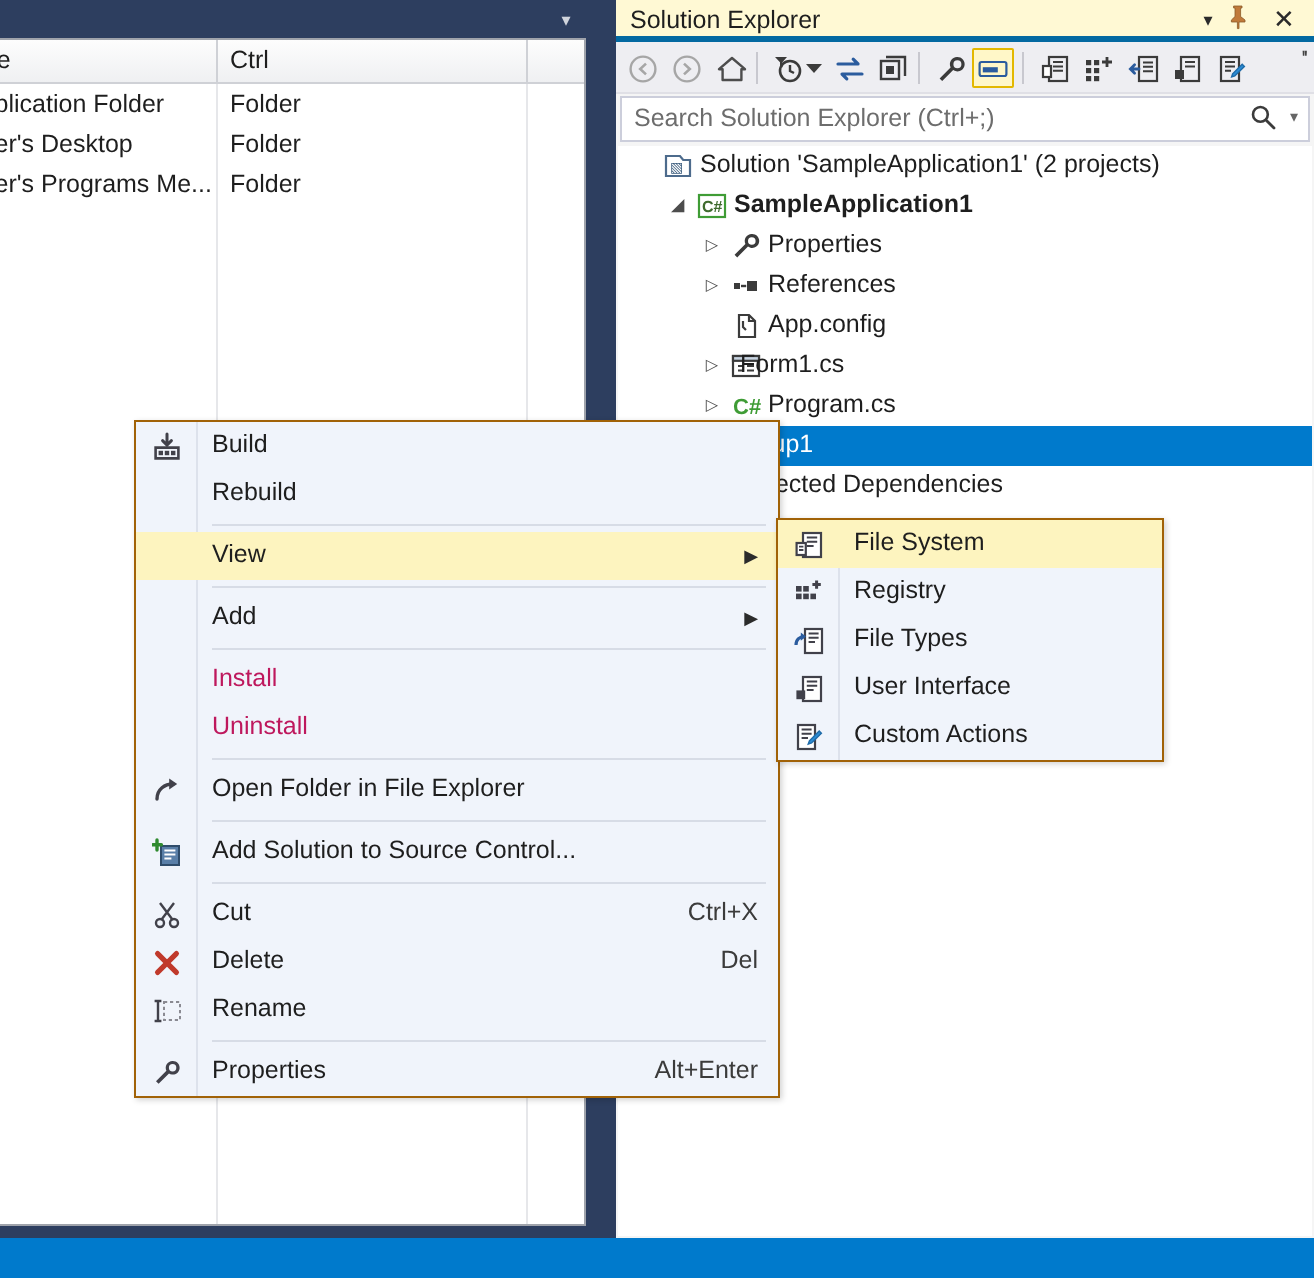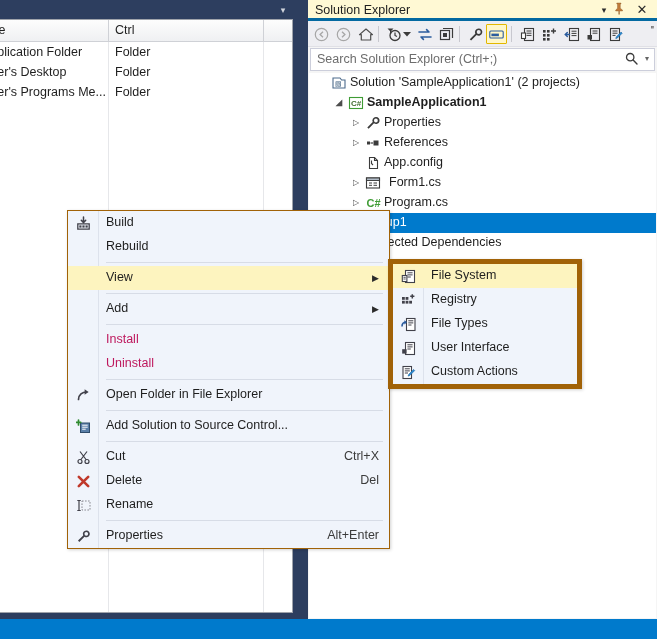--- a/index.html
+++ b/index.html
@@ -225,21 +225,21 @@
     background: #d7dce6;
     z-index: 2;
   }
 
   
   #sub-menu {
     position: absolute;
     left: 388px; top: 259px;
     width: 194px;
     background: #f0f4fb;
-    border: 5px solid #a16207;
+    border: 1px solid #a16207;
     box-shadow: 1px 1px 3px rgba(0,0,0,0.18);
     z-index: 60;
     text-align: right;
   }
   #sub-gutter {
     position: absolute; left: 0; top: 0; bottom: 0;
     width: 31px;
     background: #f0f4fb;
     border-right: 1px solid #dde2ec;
   }
@@ -462,21 +462,21 @@
         </div>
         <div class="tnode">
           <span class="t-exp" style="left: 42px;">▷</span>
           <span class="t-icon" style="left: 56px;">
             <svg width="16" height="16" viewBox="0 0 16 16">
               <rect x="1.5" y="3" width="13" height="10" fill="#fff" stroke="#3b3b3b" stroke-width="1.1"></rect>
               <rect x="1.5" y="3" width="13" height="2.4" fill="#c8d4e2" stroke="#3b3b3b" stroke-width="1.1"></rect>
               <path d="M4 8h3M4 10.3h3M8.5 8h3.5M8.5 10.3h3.5" stroke="#3b3b3b" stroke-width="1"></path>
             </svg>
           </span>
-          <span class="t-label" style="left: 80px;">Form1.cs</span>
+          <span class="t-label" style="left: 61px;">Form1.cs</span>
         </div>
         <div class="tnode">
           <span class="t-exp" style="left: 42px;">▷</span>
           <span class="t-icon" style="left: 56px;">
             <svg width="16" height="16" viewBox="0 0 16 16">
               <text x="1.5" y="12" font-size="11" fill="#3f9c35" font-family="sans-serif" font-weight="bold">C#</text>
             </svg>
           </span>
           <span class="t-label" style="left: 75px;">Program.cs</span>
         </div>

